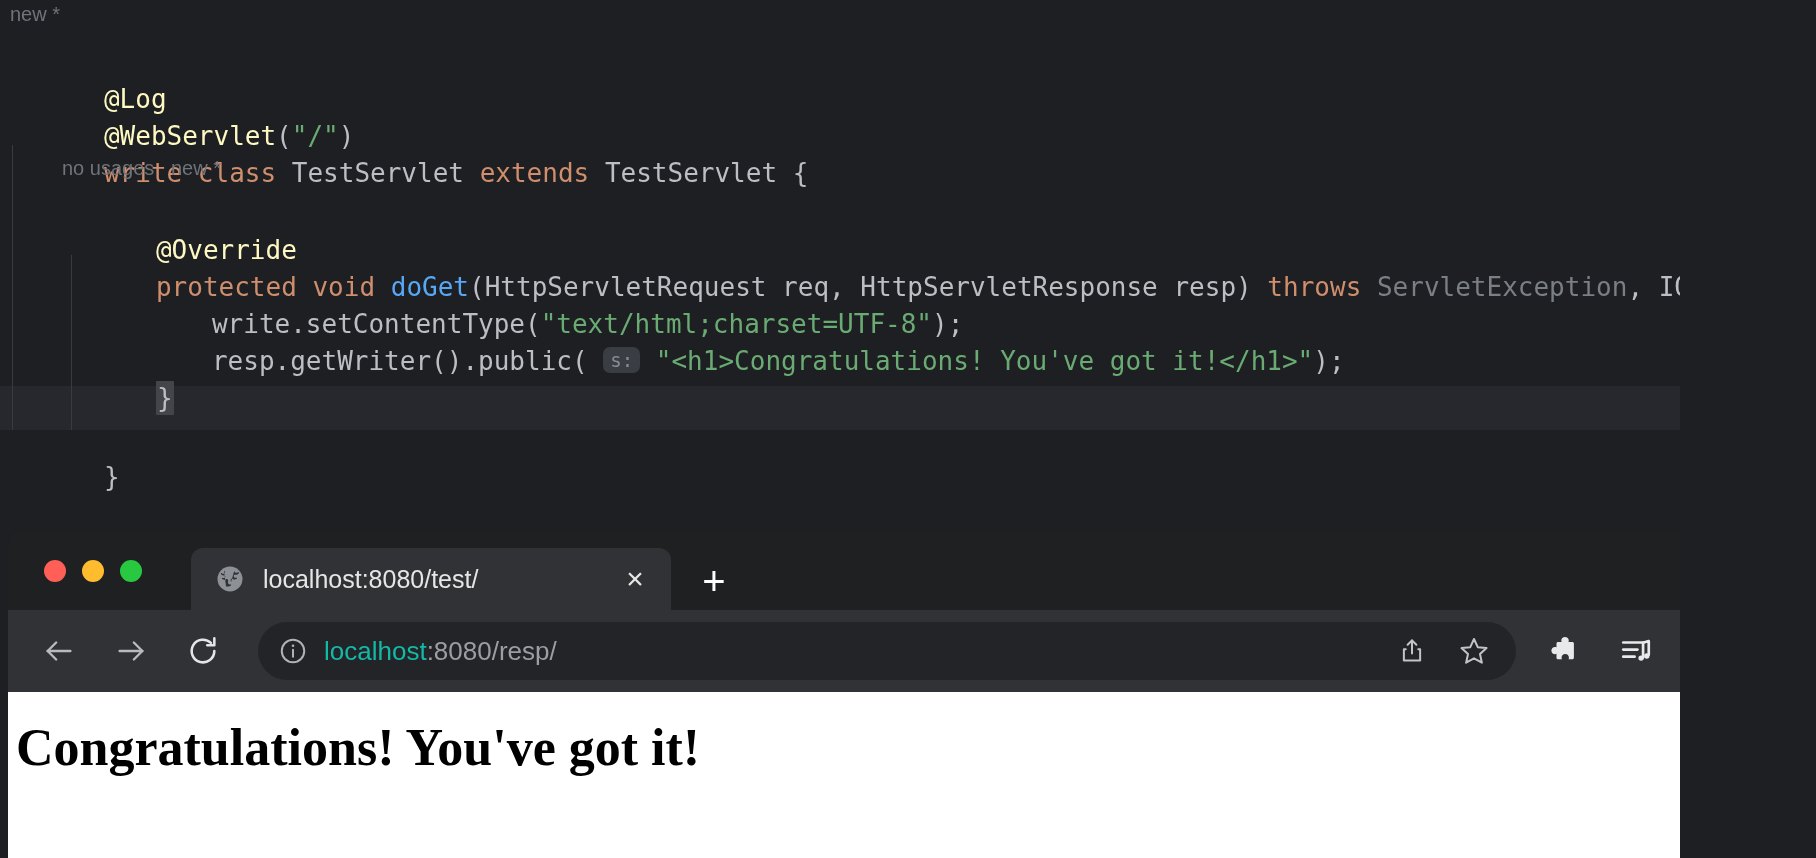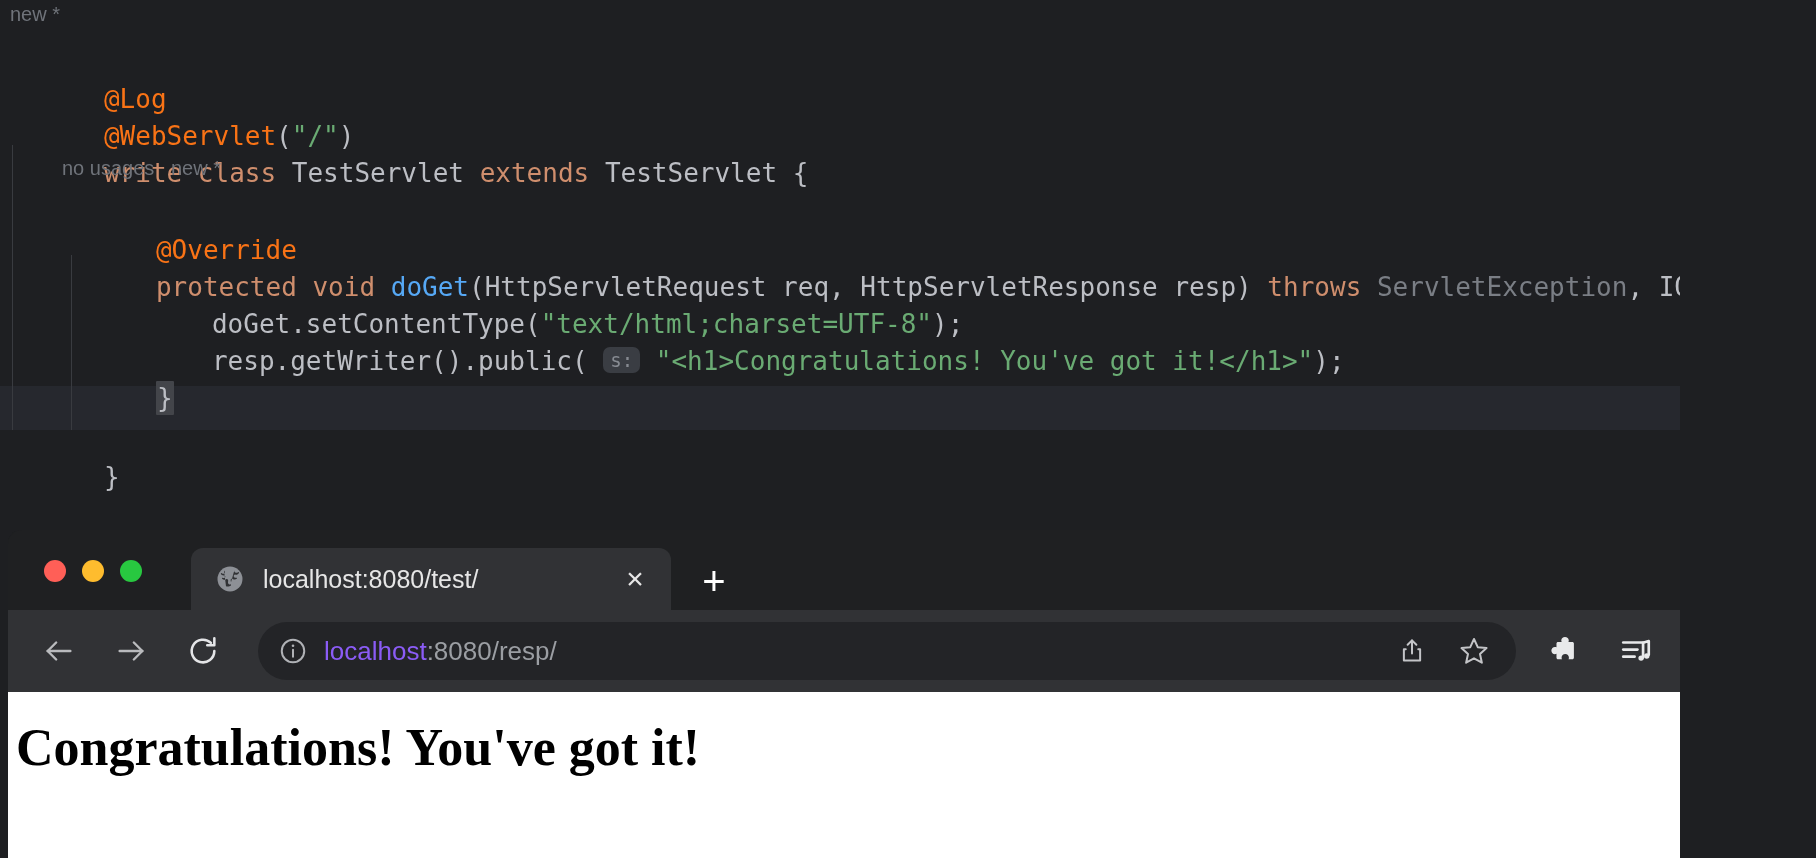--- a/index.html
+++ b/index.html
@@ -46,21 +46,21 @@
     background: #26282e;
   }
   .indent-guide {
     position: absolute;
     width: 1px;
     background: #393b40;
   }
 
   
   .kw      { color: #cf8e6d; }
-  .anno    { color: #f97316; }
+  .anno    { color: #fef9c3; }
   .ident   { color: #bcbec4; }
   .method  { color: #56a8f5; }
   .str     { color: #6aab73; }
   .grey    { color: #7a7e85; }
   .punc    { color: #bcbec4; }
 
   .gutter-hint {
     position: absolute;
     font-family: "Liberation Sans", sans-serif;
     font-size: 20px;
@@ -194,21 +194,21 @@
   .url-text {
     margin-left: 16px;
     font-size: 26px;
     color: #9b9ea3;
     font-family: "Liberation Sans", sans-serif;
     white-space: nowrap;
     overflow: hidden;
     flex: 1 1 auto;
     min-width: 0;
   }
-  .url-text .host { color: #8b5cf6; }
+  .url-text .host { color: #14b8a6; }
   .omni-actions { display: flex; align-items: center; flex: 0 0 auto; }
   .omni-btn {
     width: 56px; height: 56px;
     display: flex; align-items: center; justify-content: center;
     color: #c8c9cb;
     margin-right: 6px;
   }
   .omni-btn:last-child { margin-right: 14px; }
 
   .tb-btn {
@@ -280,21 +280,21 @@
 
     <div class="code-line" style="top:184px;">
       <span class="pad" style="width:62px;"></span><span class="anno">@Override</span>
     </div>
 
     <div class="code-line" style="top:221px;">
       <span class="pad" style="width:62px;"></span><span class="kw">protected</span><span> </span><span class="kw">void</span><span> </span><span class="method">doGet</span><span class="ident">(HttpServletRequest req, HttpServletResponse resp)</span><span> </span><span class="kw">throws</span><span> </span><span class="grey">ServletException</span><span class="punc">,</span><span> </span><span class="ident">IOException</span>
     </div>
 
     <div class="code-line" style="top:258px;">
-      <span class="pad" style="width:118px;"></span><span class="ident">doGet.setContentType(</span><span class="str">"text/html;charset=UTF-8"</span><span class="punc">);</span>
+      <span class="pad" style="width:118px;"></span><span class="ident">write.setContentType(</span><span class="str">"text/html;charset=UTF-8"</span><span class="punc">);</span>
     </div>
 
     <div class="code-line" style="top:295px;">
       <span class="pad" style="width:118px;"></span><span class="ident">resp.getWriter().public(</span><span> </span><span class="param-hint">s:</span><span> </span><span class="str">"&lt;h1&gt;Congratulations! You've got it!&lt;/h1&gt;"</span><span class="punc">);</span>
     </div>
 
     <div class="code-line" style="top:332px;">
       <span class="pad" style="width:62px;"></span><span class="punc brace-match">}</span>
     </div>
 

